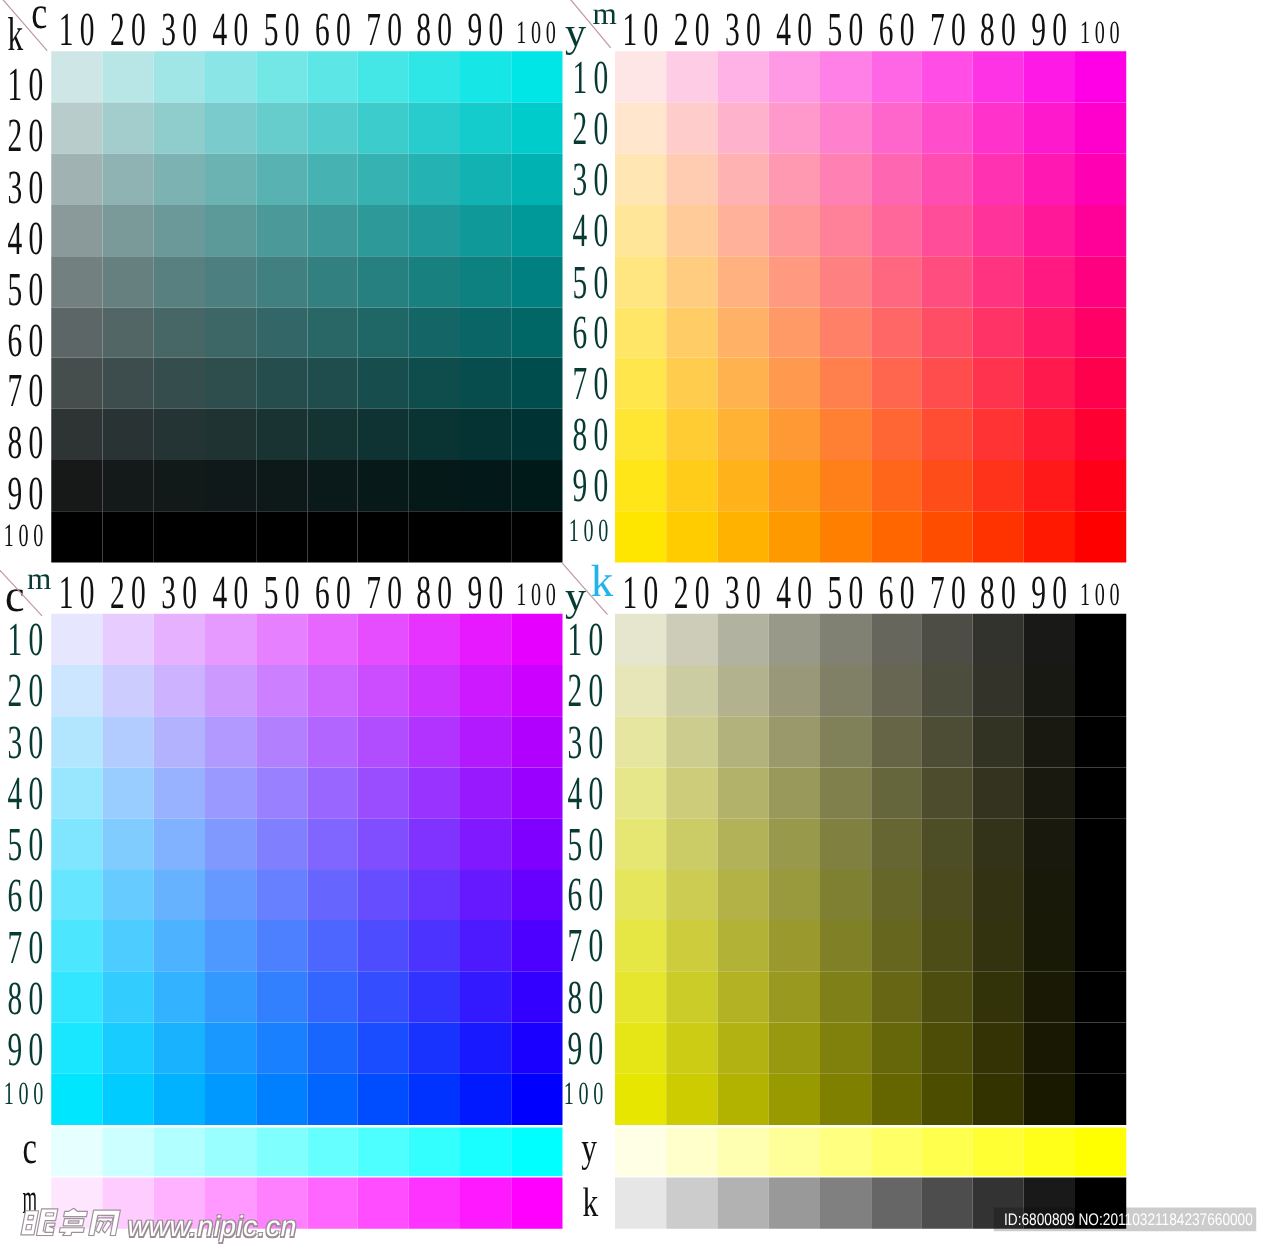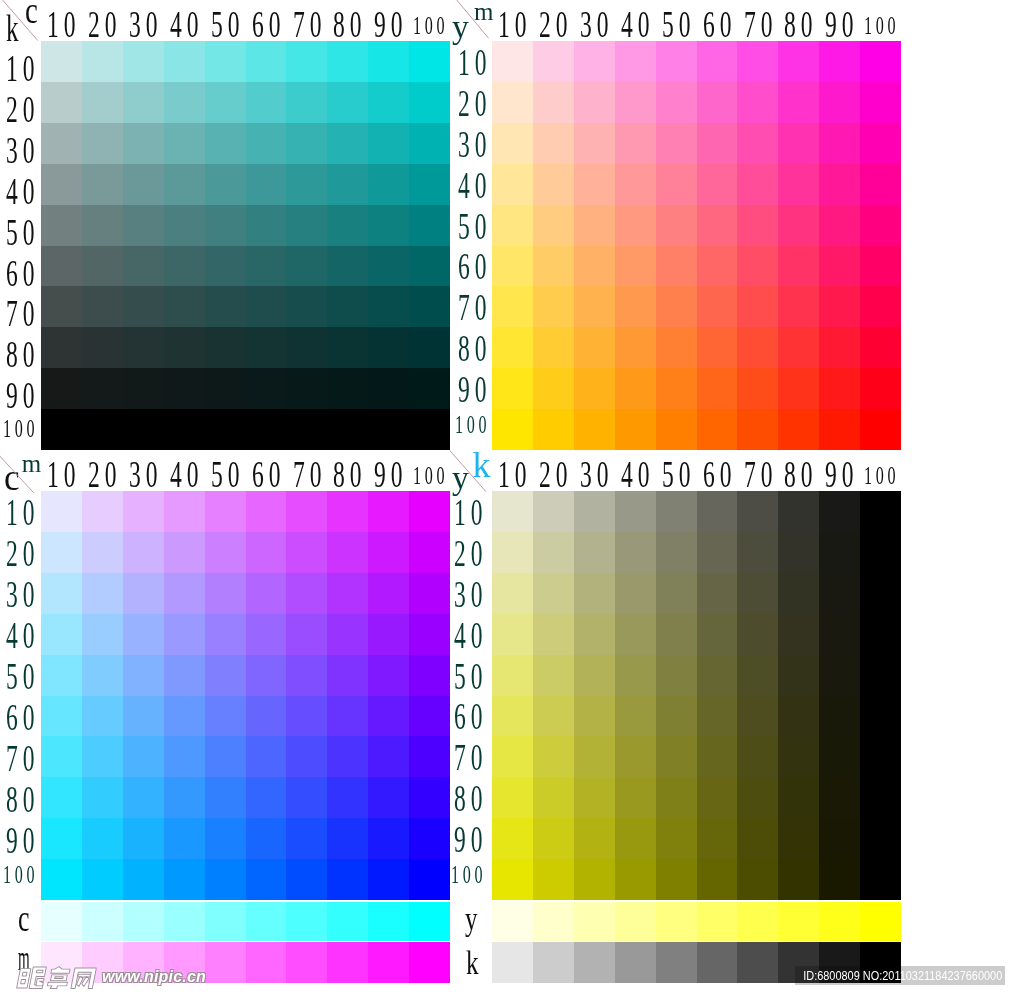--- a/index.html
+++ b/index.html
@@ -790,18 +790,18 @@
           <path d="M78 48 H104 V58 H88 L104 64 V76 H78 Z"></path>
           <path d="M138 12 L152 2 L166 12 H196 V28 H126 V12 Z"></path>
           <path d="M130 34 H190 V56 H130 Z M144 41 V48 H176 V41 Z"></path>
           <path d="M122 62 H196 V76 H160 V86 H134 L140 76 H122 Z"></path>
           <path d="M214 8 H296 V86 H280 V24 H230 V86 H214 Z"></path>
           <path d="M232 32 H278 V42 H232 Z"></path>
           <path d="M240 40 L252 46 L244 78 L232 70 Z"></path>
           <path d="M264 40 L276 48 L262 78 L252 68 Z"></path>
         </g>
       </svg>
-      <div style="position:absolute;left:102px;top:10px;font-family:'Liberation Sans',sans-serif;font-weight:bold;font-style:italic;font-size:16px;color:#ffffff;white-space:nowrap;letter-spacing:0.2px;text-shadow:1px 1px 0 #9b8c95,-1px 1px 0 #9b8c95,1px -1px 0 #9b8c95,-1px -1px 0 #9b8c95;">www.nipic.cn</div>
+      <div style="position:absolute;left:102px;top:10px;font-family:'Liberation Sans',sans-serif;font-weight:normal;font-style:italic;font-size:23px;color:#ffffff;white-space:nowrap;letter-spacing:0.2px;text-shadow:1px 1px 0 #9b8c95,-1px 1px 0 #9b8c95,1px -1px 0 #9b8c95,-1px -1px 0 #9b8c95;">www.nipic.cn</div>
     </div>
     <div style="position: absolute; left: 795px; top: 966px; width: 210px; height: 19px; background: rgba(0, 0, 0, 0.2);">
       <div style="position: absolute; left: 0px; top: 0px; width: 246px; text-align: center; font-family: &quot;Liberation Sans&quot;, sans-serif; font-size: 13.5px; line-height: 19px; color: rgb(255, 255, 255); white-space: nowrap; transform: scaleX(0.81); transform-origin: left center; padding-left: 10px;">ID:6800809 NO:20110321184237660000</div>
     </div>
   </div>
 
 </body></html>

